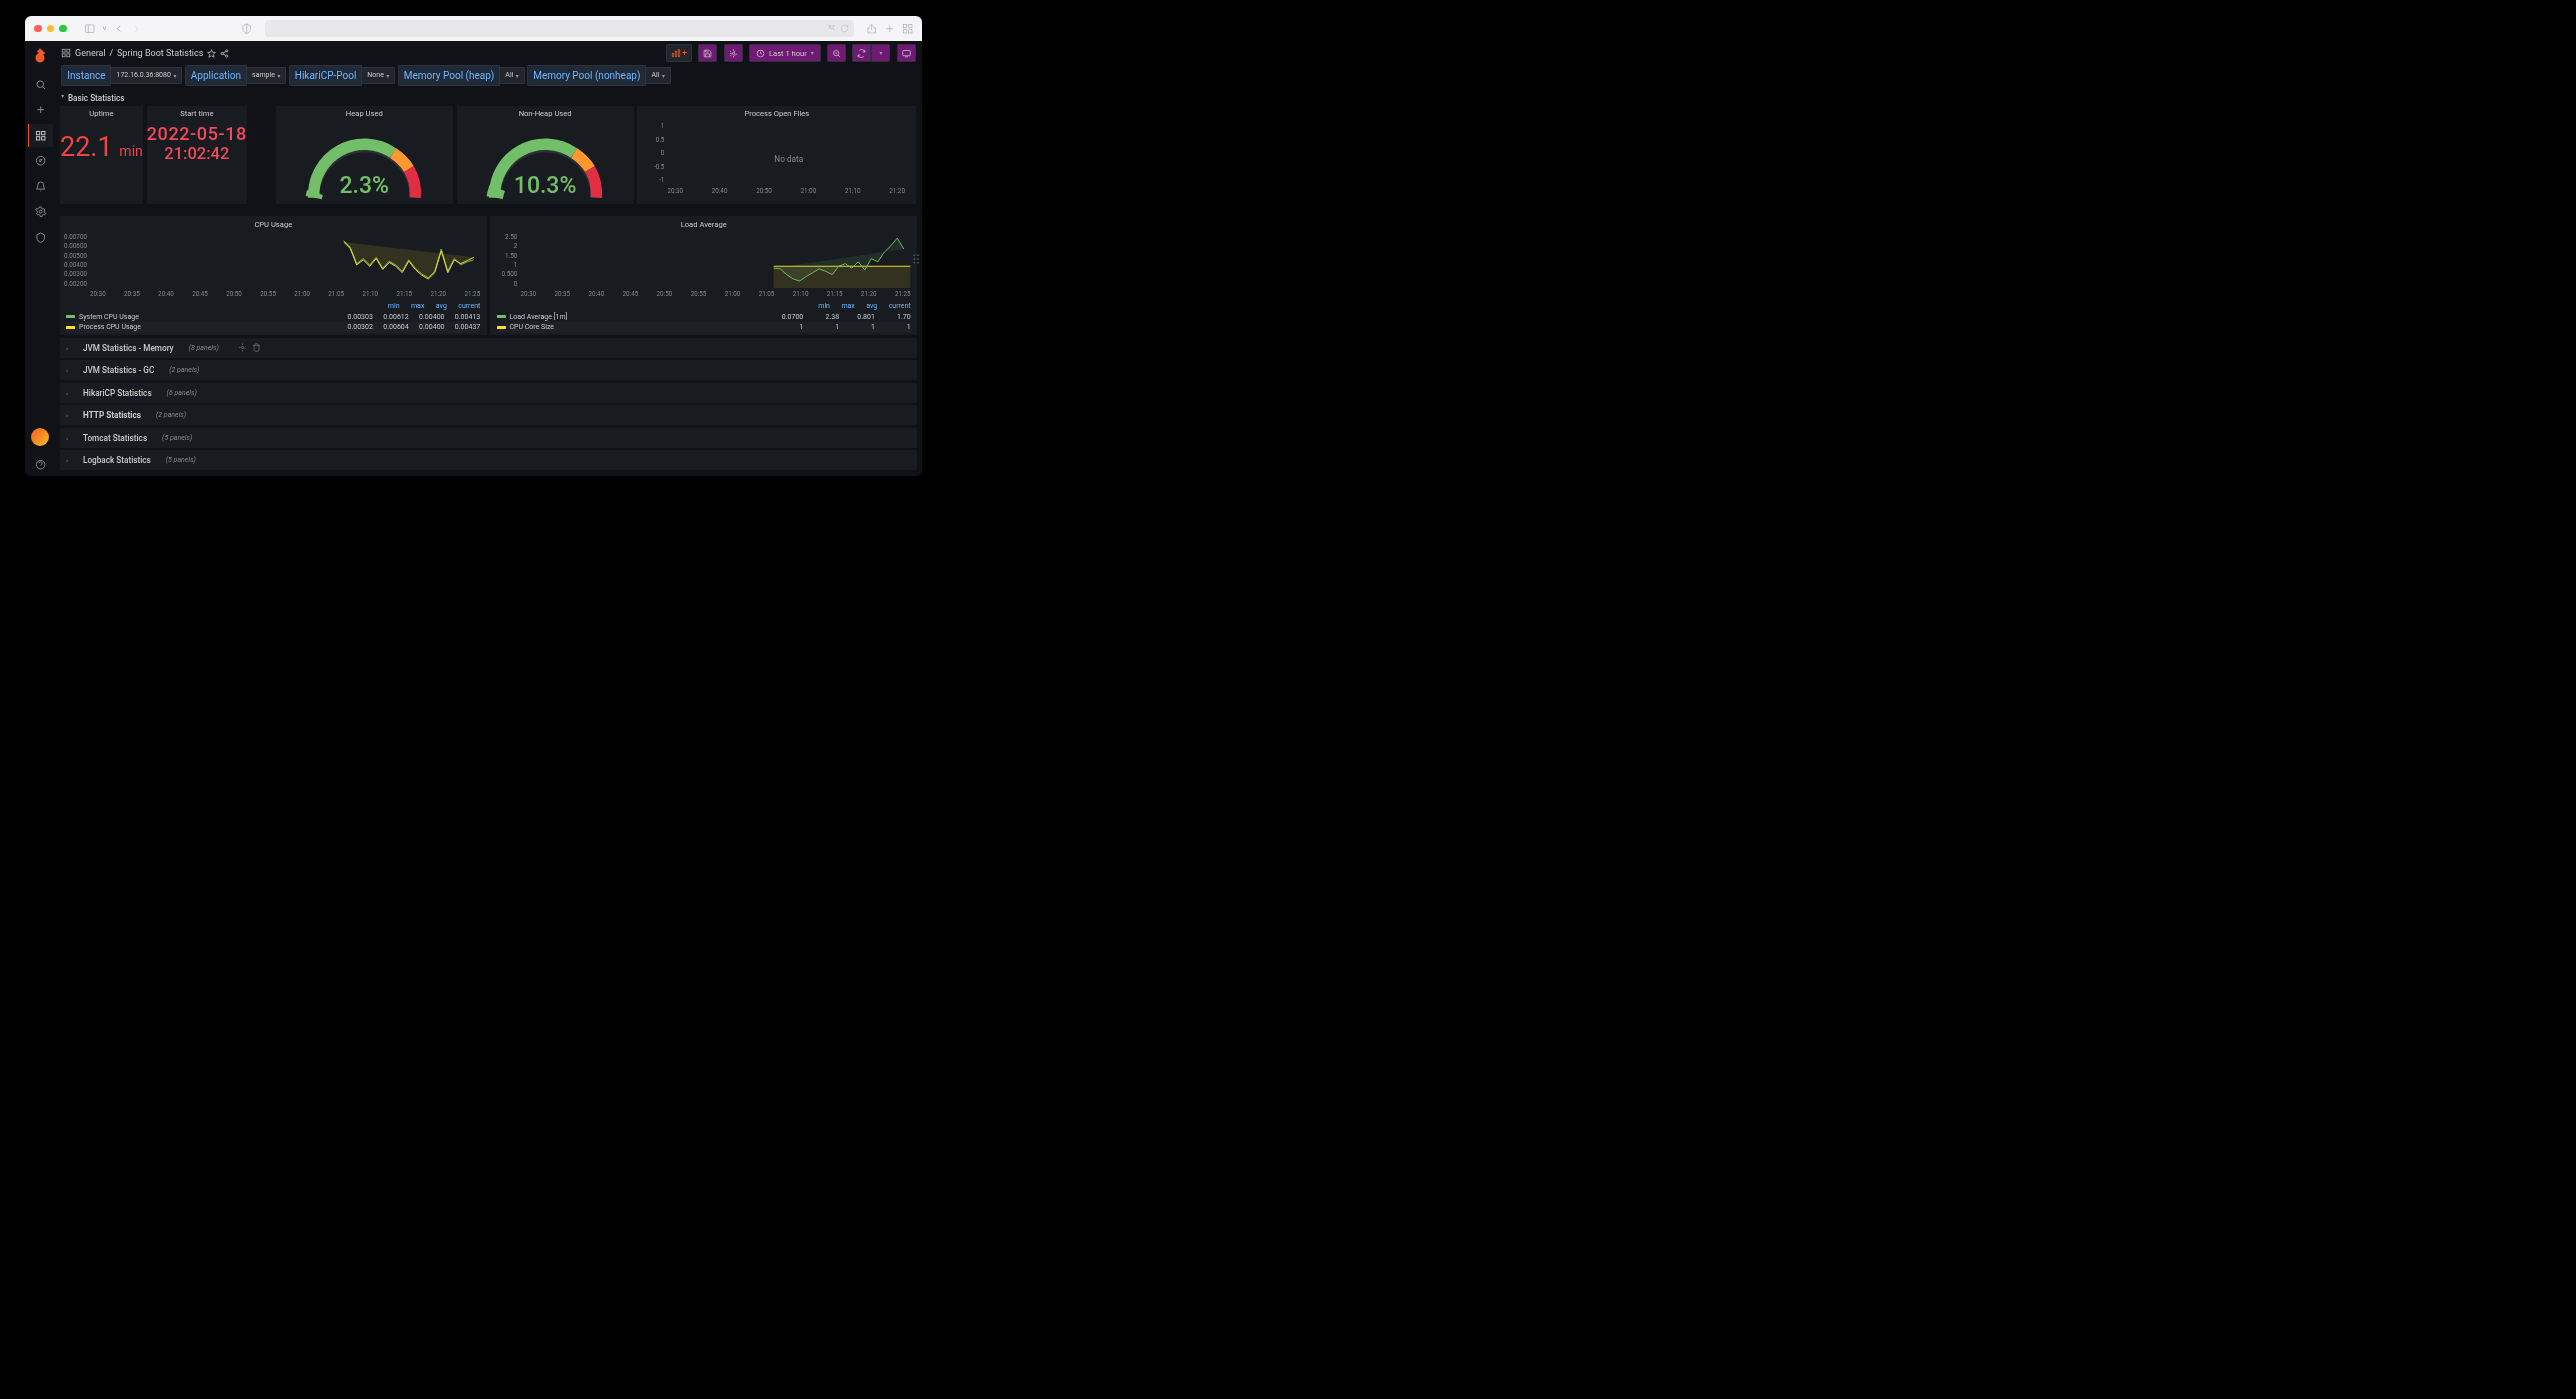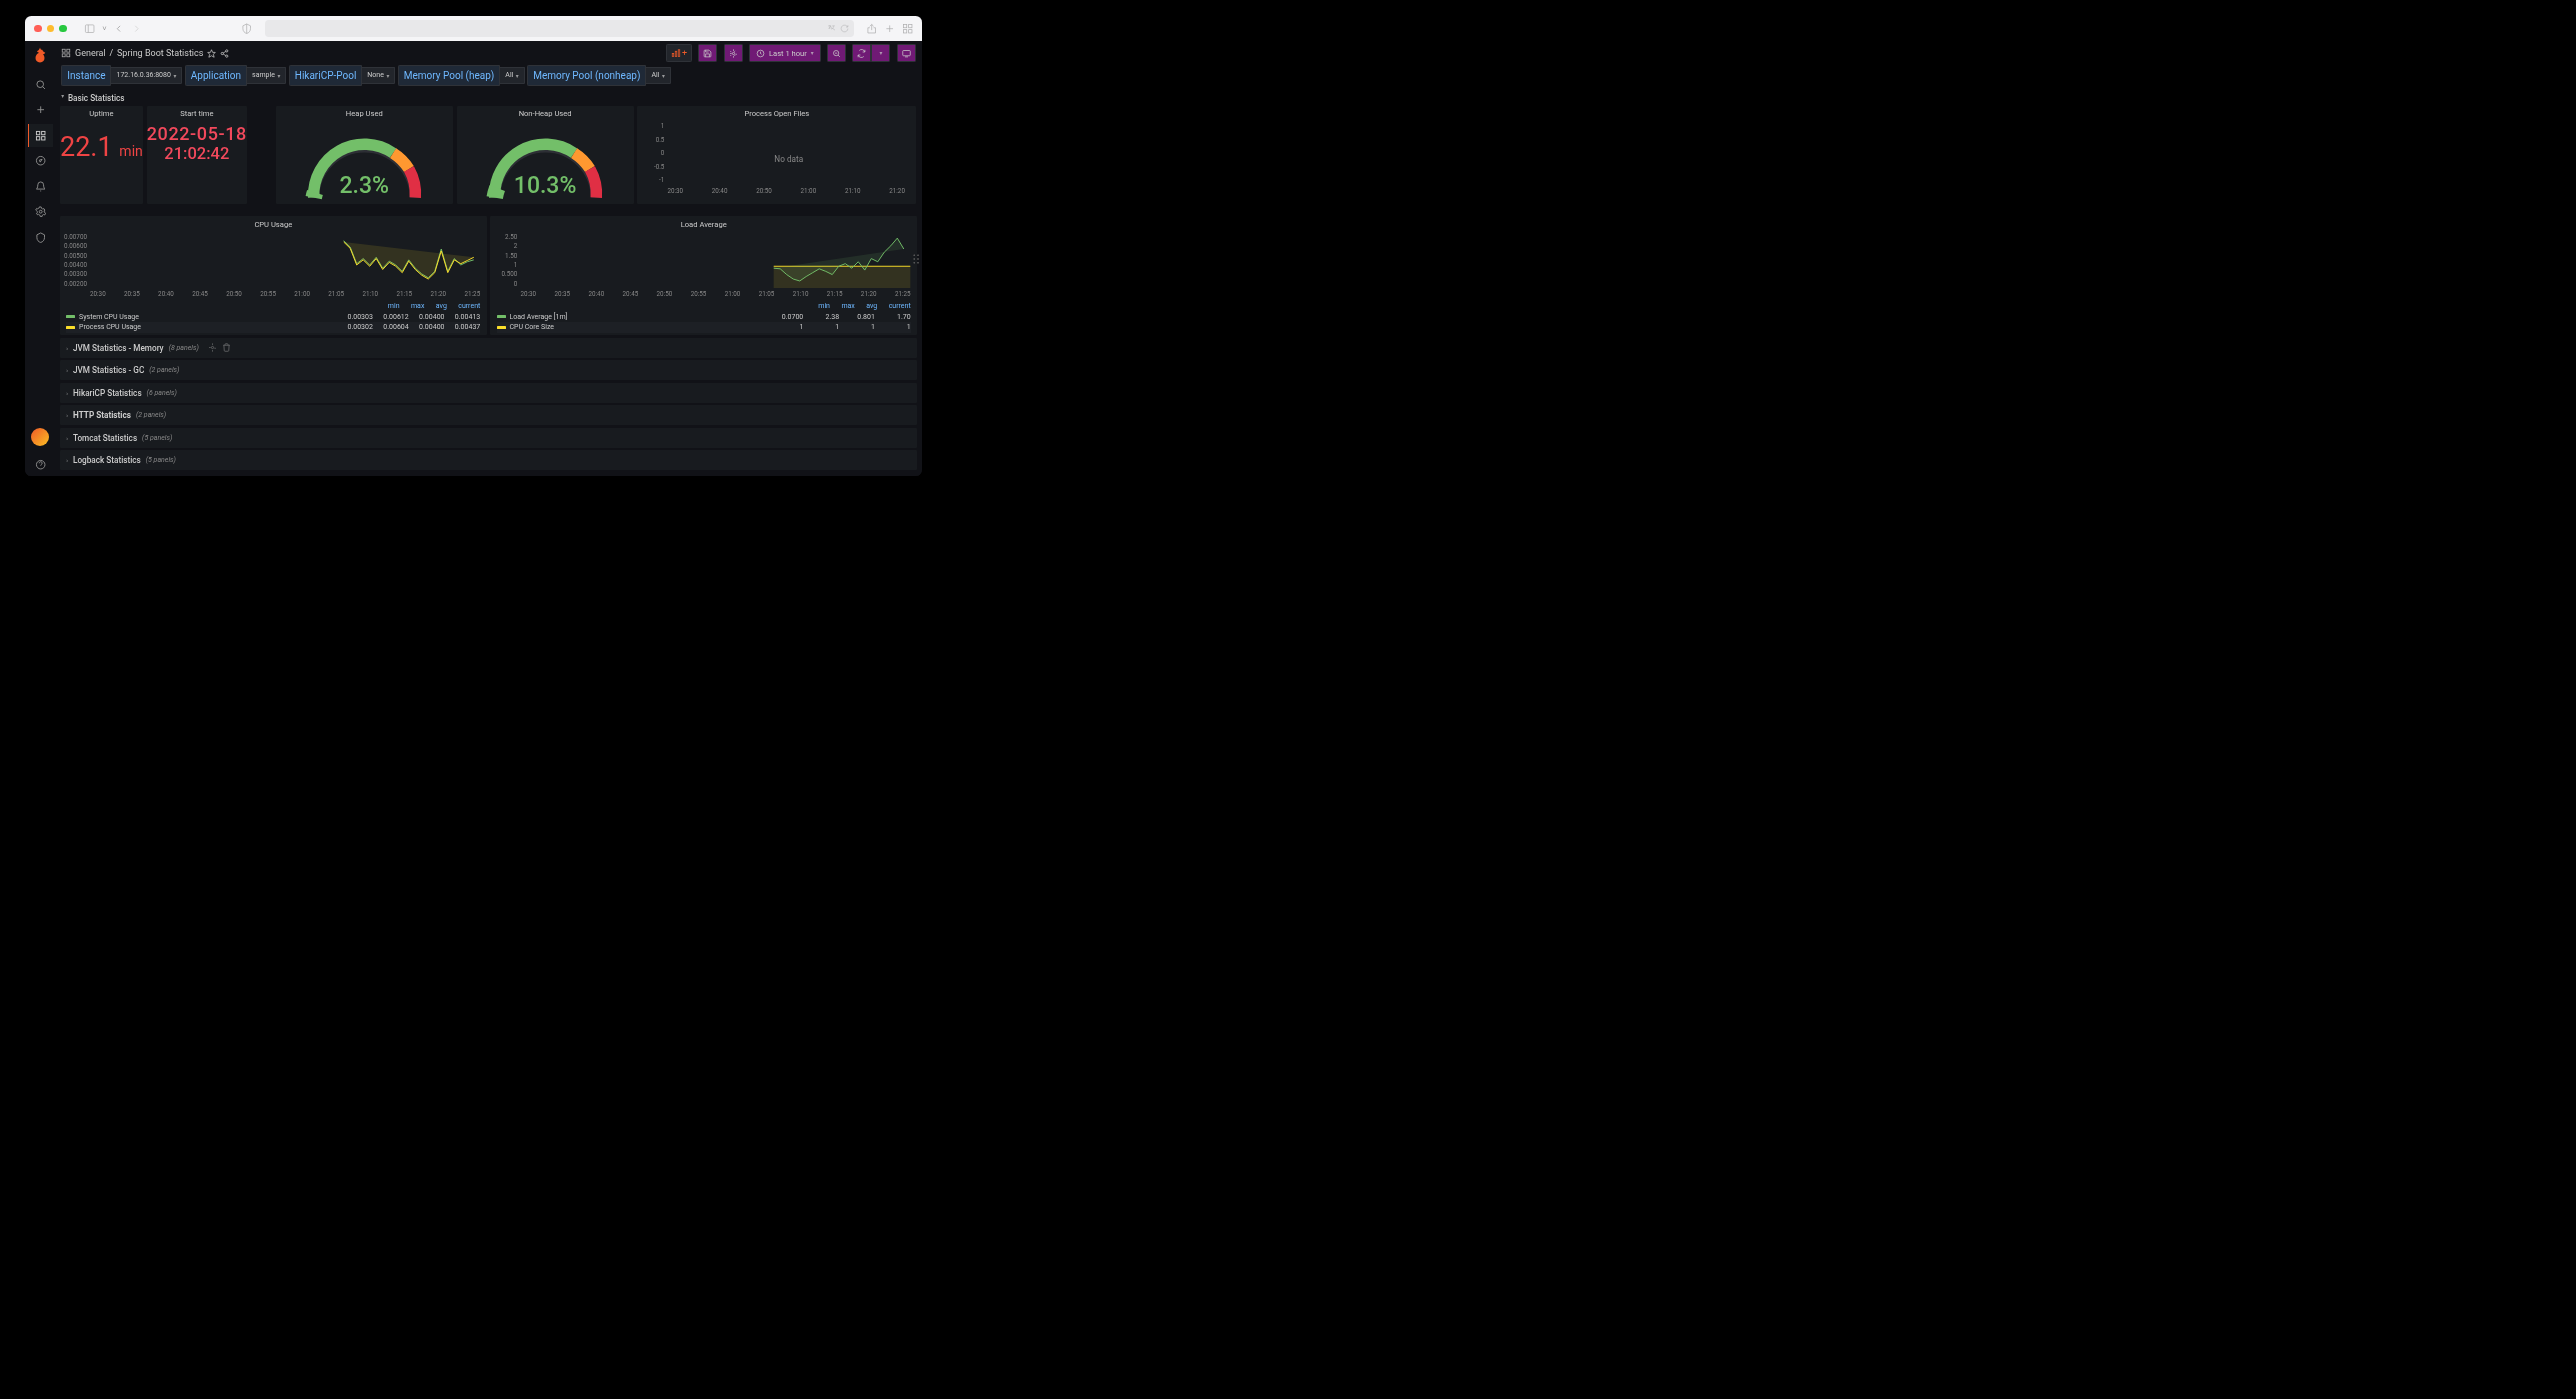--- a/index.html
+++ b/index.html
@@ -50,21 +50,21 @@
 .chart-area{position:relative;height:63px;margin:0 6.3px 0 30px}
 .yaxis{position:absolute;left:-28px;top:0;bottom:0;display:flex;flex-direction:column;justify-content:space-between;color:#888;font-size:6.3px;text-align:right;width:25px}
 .xaxis{display:flex;justify-content:space-between;color:#888;font-size:6.3px;padding:2.5px 6.3px 0 30px}
 .legend{padding:2.5px 6.3px;font-size:7px}
 .legend-hdr{display:flex;justify-content:flex-end;gap:11.4px;color:#6fb8ff;padding:1.3px 0}
 .legend-row{display:flex;align-items:center;gap:3.8px;color:#ccc;padding:1.3px 0}
 .legend-row:nth-child(odd){background:#1d2025}
 .leg-dot{width:9px;height:2.5px;border-radius:0.6px}
 .leg-name{flex:1}
 .leg-v{width:32px;text-align:right}
-.coll-row{background:#181b1f;margin:2.5px 5px 0;padding:5px 6.3px;display:flex;align-items:center;gap:5px;color:#ccc;font-size:8.2px;border-radius:1.3px;cursor:pointer}
+.coll-row{background:#181b1f;margin:2.5px 5px 0;padding:5px 6.3px;display:flex;align-items:center;gap:15px;color:#ccc;font-size:8.2px;border-radius:1.3px;cursor:pointer}
 .coll-count{color:#888;font-size:7px;font-style:italic}
 .coll-actions{display:flex;gap:5px;margin-left:3.8px}
 .coll-ic{width:9px;height:9px;opacity:.6}
 .drag{position:absolute;right:2.5px;top:50%;transform:translateY(-50%);width:6.3px;height:10px;opacity:.3}
 svg{display:block}
 .chev{font-size:5.7px;opacity:.7}
 </style>
 </head>
 <body>
 

